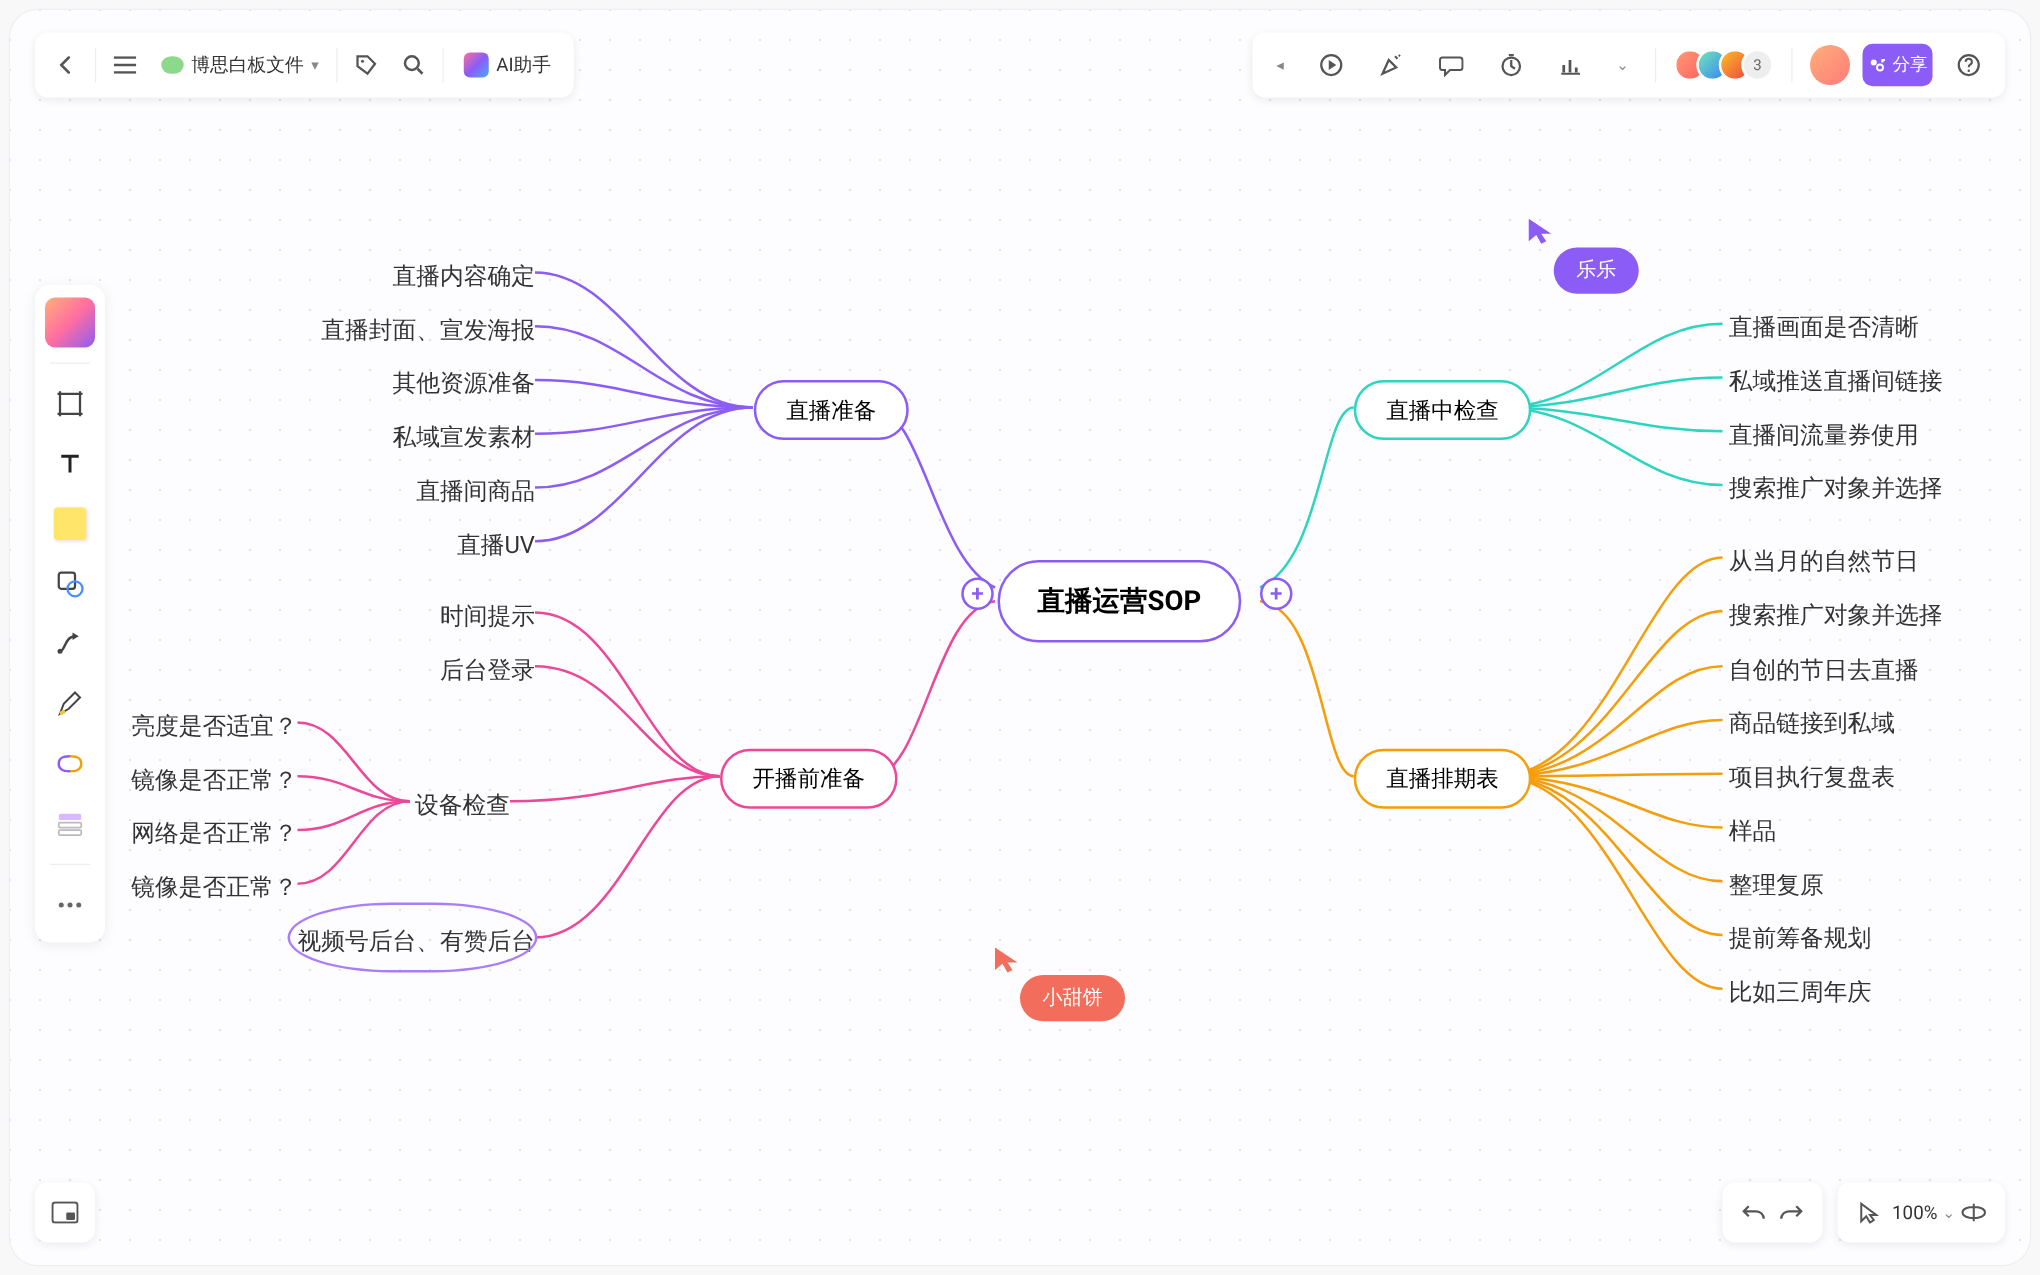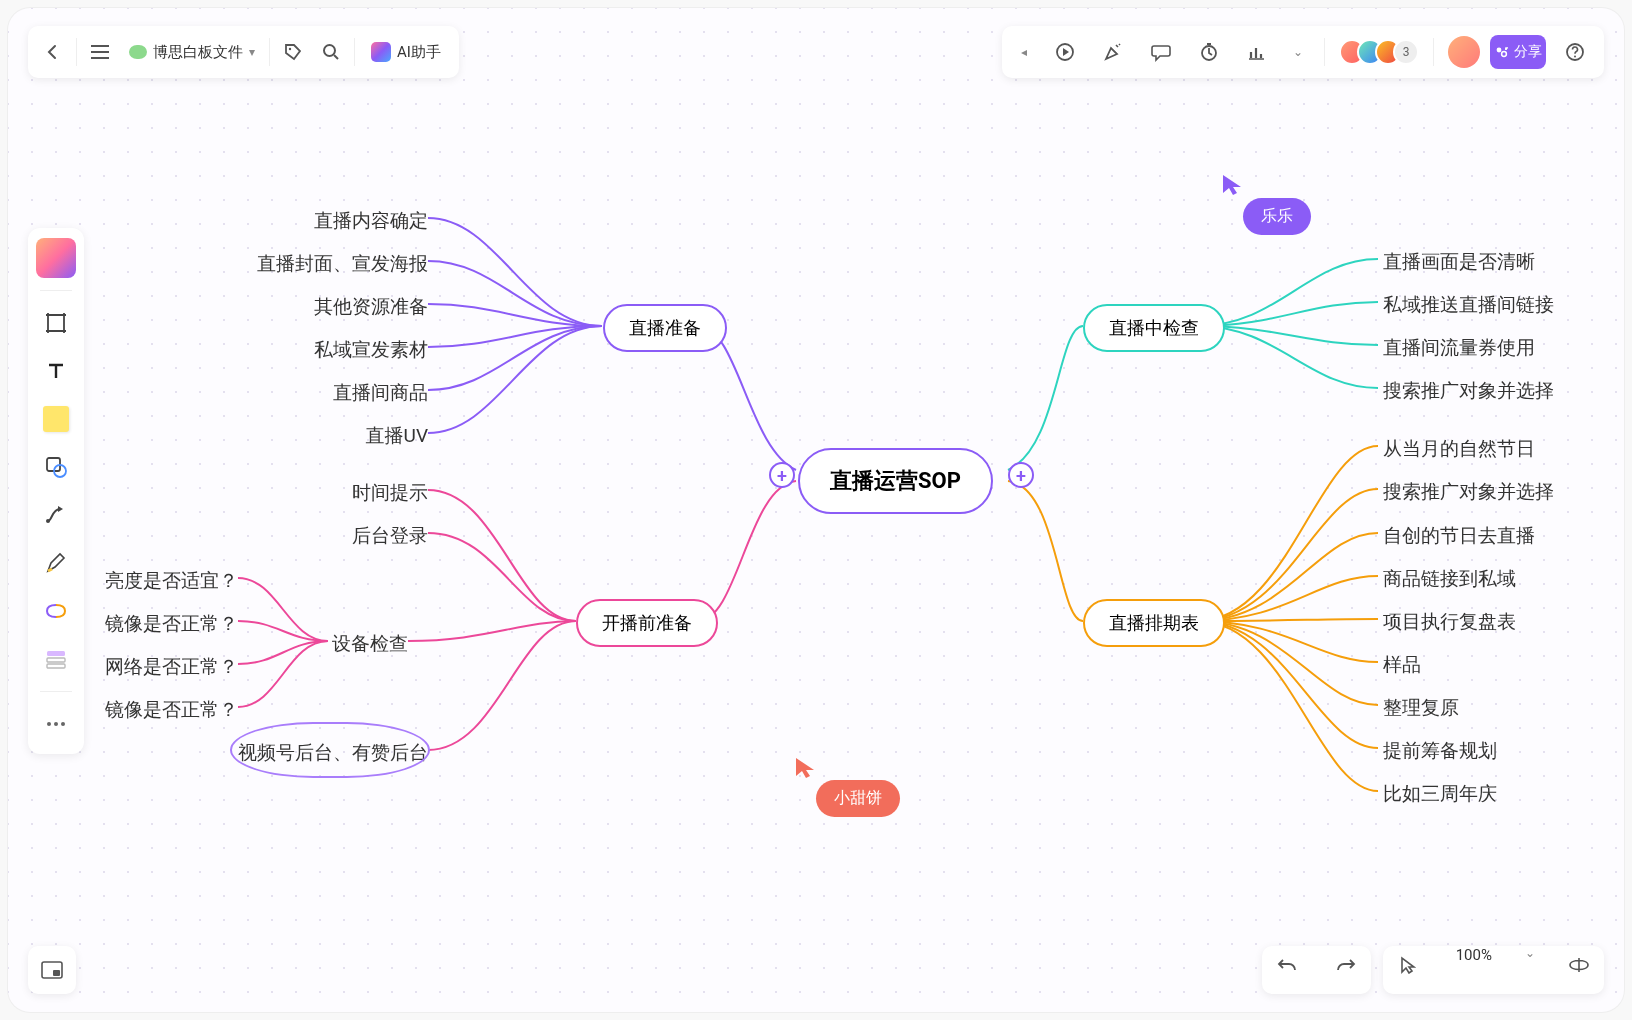--- a/index.html
+++ b/index.html
@@ -160,23 +160,23 @@
   .bottombar-right {
     position: absolute;
     right: 20px; bottom: 18px;
     display: flex; gap: 12px;
   }
   .br-group {
     height: 48px;
     background: #fff;
     border-radius: 10px;
     box-shadow: 0 2px 8px rgba(0,0,0,0.08);
-    display: flex; 
+    display: flex; align-items: center;
     padding: 0 10px;
-    gap: 29px;
+    gap: 0;
   }
   .zoom-text { font-size: 15px; color:#333; padding:0 4px;}
 
   
   .node {
     position: absolute;
     background: #fff;
     border-radius: 999px;
     padding: 10px 24px;
     font-size: 18px;

